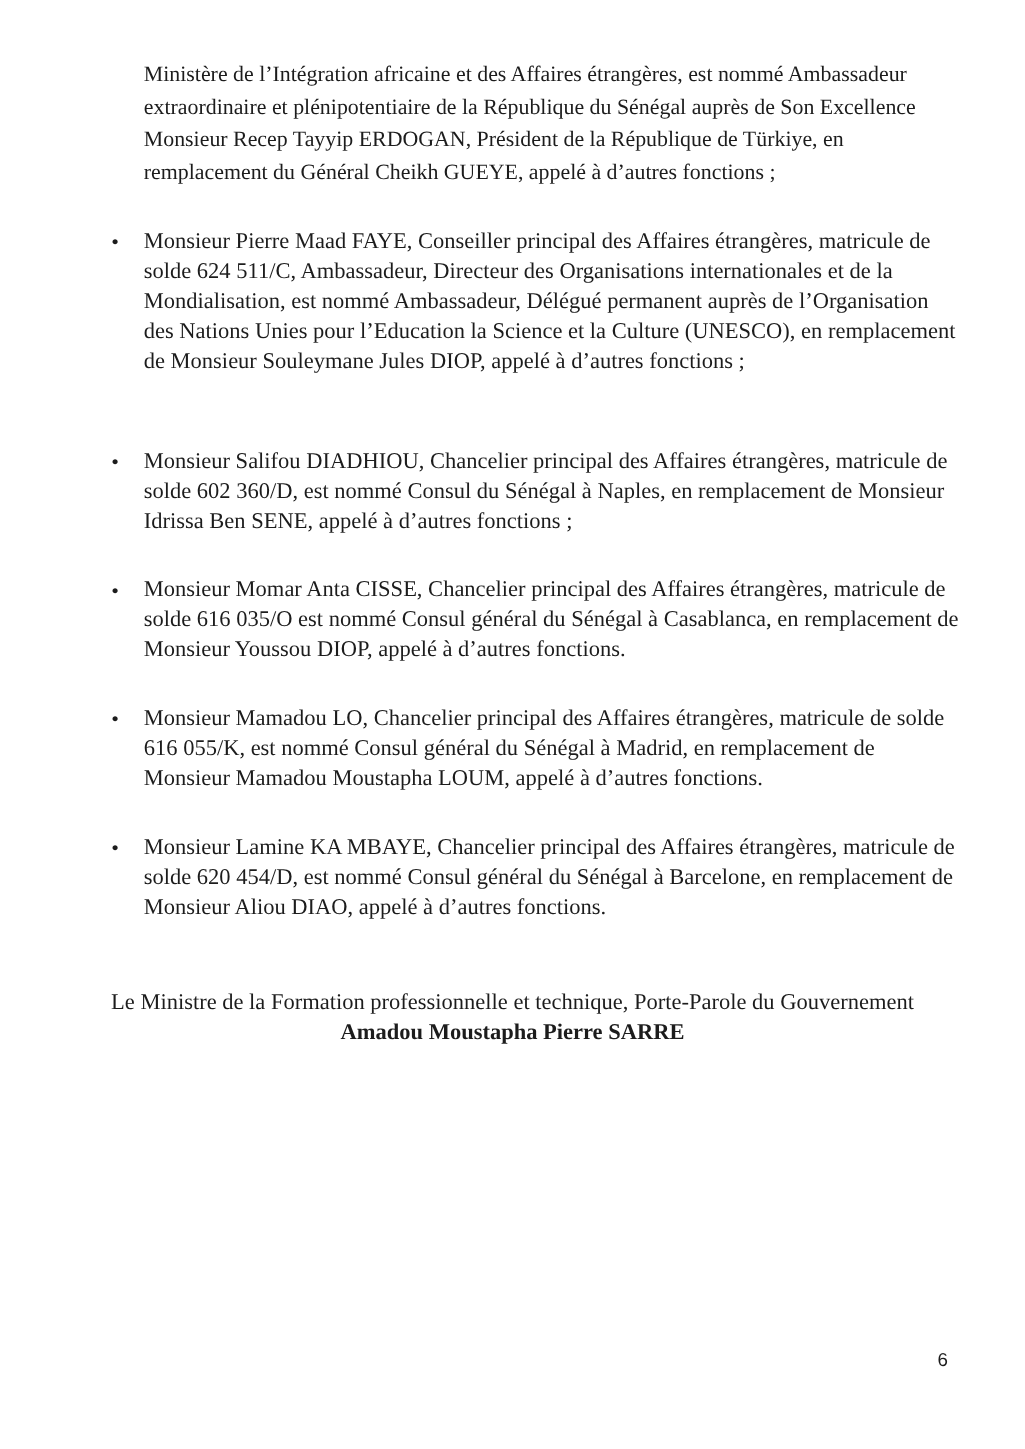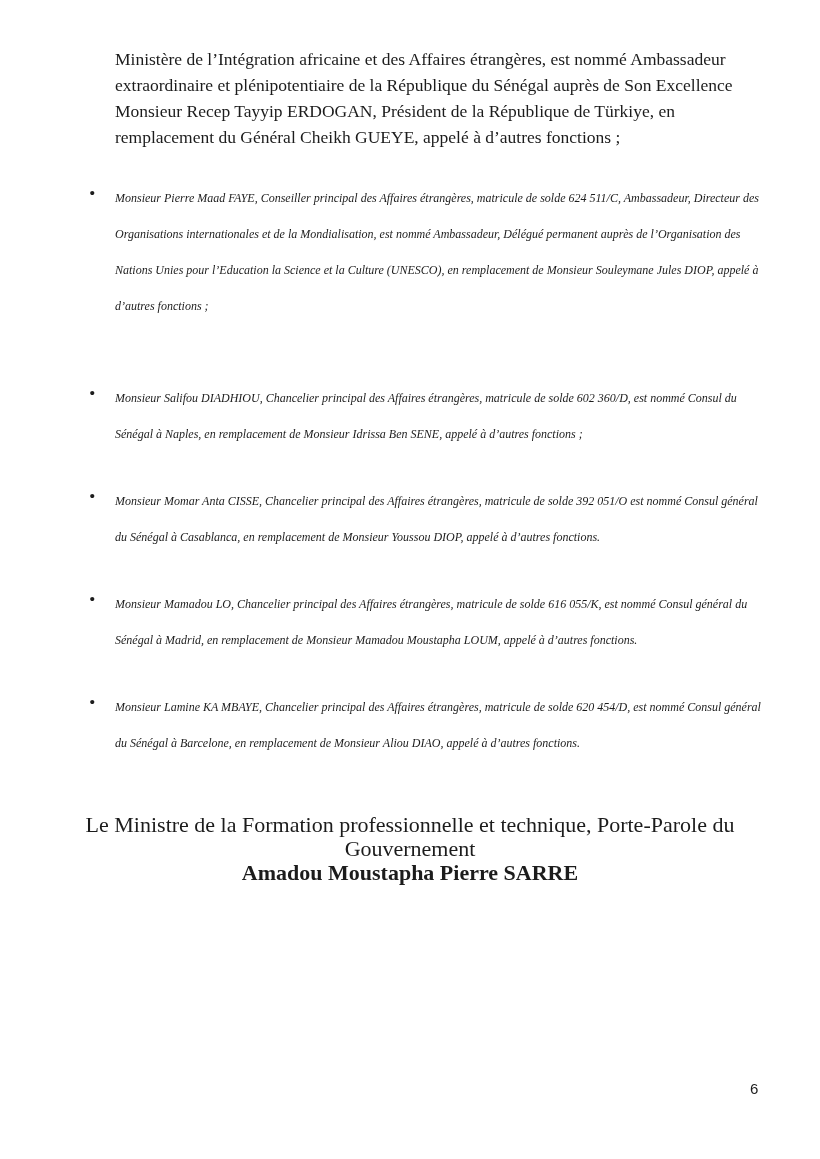--- a/index.html
+++ b/index.html
@@ -26,39 +26,38 @@
     text-align: left;
   }
   ul.bullets {
     list-style: none;
     margin: 0;
     padding: 0;
   }
   ul.bullets li {
     position: relative;
     margin: 0 52px 31px 115px;
-    font-size: 12px;
-    line-height: 36px;
-    font-style: italic;
+    font-size: 18px;
+    line-height: 24px;
   }
   ul.bullets li::before {
     content: "\2022";
     position: absolute;
     left: -26px;
     top: 0;
     font-size: 17.5px;
     line-height: 26px;
   }
   ul.bullets li.extra-gap {
     margin-bottom: 56px;
   }
   .signature {
     margin: 52px 40px 0 40px;
     text-align: center;
-    font-size: 22px;
+    font-size: 18px;
     line-height: 24px;
   }
   .signature .sig-name {
     font-weight: bold;
   }
   .page-number {
     position: absolute;
     left: 750px;
     top: 1080px;
     font-family: "Liberation Sans", "DejaVu Sans", sans-serif;
@@ -70,21 +69,21 @@
 <body>
 
 <div class="page">
   <div class="content">
 
     <p class="para">Ministère de l’Intégration africaine et des Affaires étrangères, est nommé Ambassadeur extraordinaire et plénipotentiaire de la République du Sénégal auprès de Son Excellence Monsieur Recep Tayyip ERDOGAN, Président de la République de Türkiye, en remplacement du Général Cheikh GUEYE, appelé à d’autres fonctions ;</p>
 
     <ul class="bullets">
       <li class="extra-gap">Monsieur Pierre Maad FAYE, Conseiller principal des Affaires étrangères, matricule de solde 624 511/C, Ambassadeur, Directeur des Organisations internationales et de la Mondialisation, est nommé Ambassadeur, Délégué permanent auprès de l’Organisation des Nations Unies pour l’Education la Science et la Culture (UNESCO), en remplacement de Monsieur Souleymane Jules DIOP, appelé à d’autres fonctions ;</li>
       <li>Monsieur Salifou DIADHIOU, Chancelier principal des Affaires étrangères, matricule de solde 602 360/D, est nommé Consul du Sénégal à Naples, en remplacement de Monsieur Idrissa Ben SENE, appelé à d’autres fonctions ;</li>
-      <li>Monsieur Momar Anta CISSE, Chancelier principal des Affaires étrangères, matricule de solde 392 051/O est nommé Consul général du Sénégal à Casablanca, en remplacement de Monsieur Youssou DIOP, appelé à d’autres fonctions.</li>
+      <li>Monsieur Momar Anta CISSE, Chancelier principal des Affaires étrangères, matricule de solde 616 035/O est nommé Consul général du Sénégal à Casablanca, en remplacement de Monsieur Youssou DIOP, appelé à d’autres fonctions.</li>
       <li>Monsieur Mamadou LO, Chancelier principal des Affaires étrangères, matricule de solde 616 055/K, est nommé Consul général du Sénégal à Madrid, en remplacement de Monsieur Mamadou Moustapha LOUM, appelé à d’autres fonctions.</li>
       <li>Monsieur Lamine KA MBAYE, Chancelier principal des Affaires étrangères, matricule de solde 620 454/D, est nommé Consul général du Sénégal à Barcelone, en remplacement de Monsieur Aliou DIAO, appelé à d’autres fonctions.</li>
     </ul>
 
     <div class="signature">
       <div class="sig-title">Le Ministre de la Formation professionnelle et technique, Porte-Parole du Gouvernement</div>
       <div class="sig-name">Amadou Moustapha Pierre SARRE</div>
     </div>
 
   </div>

